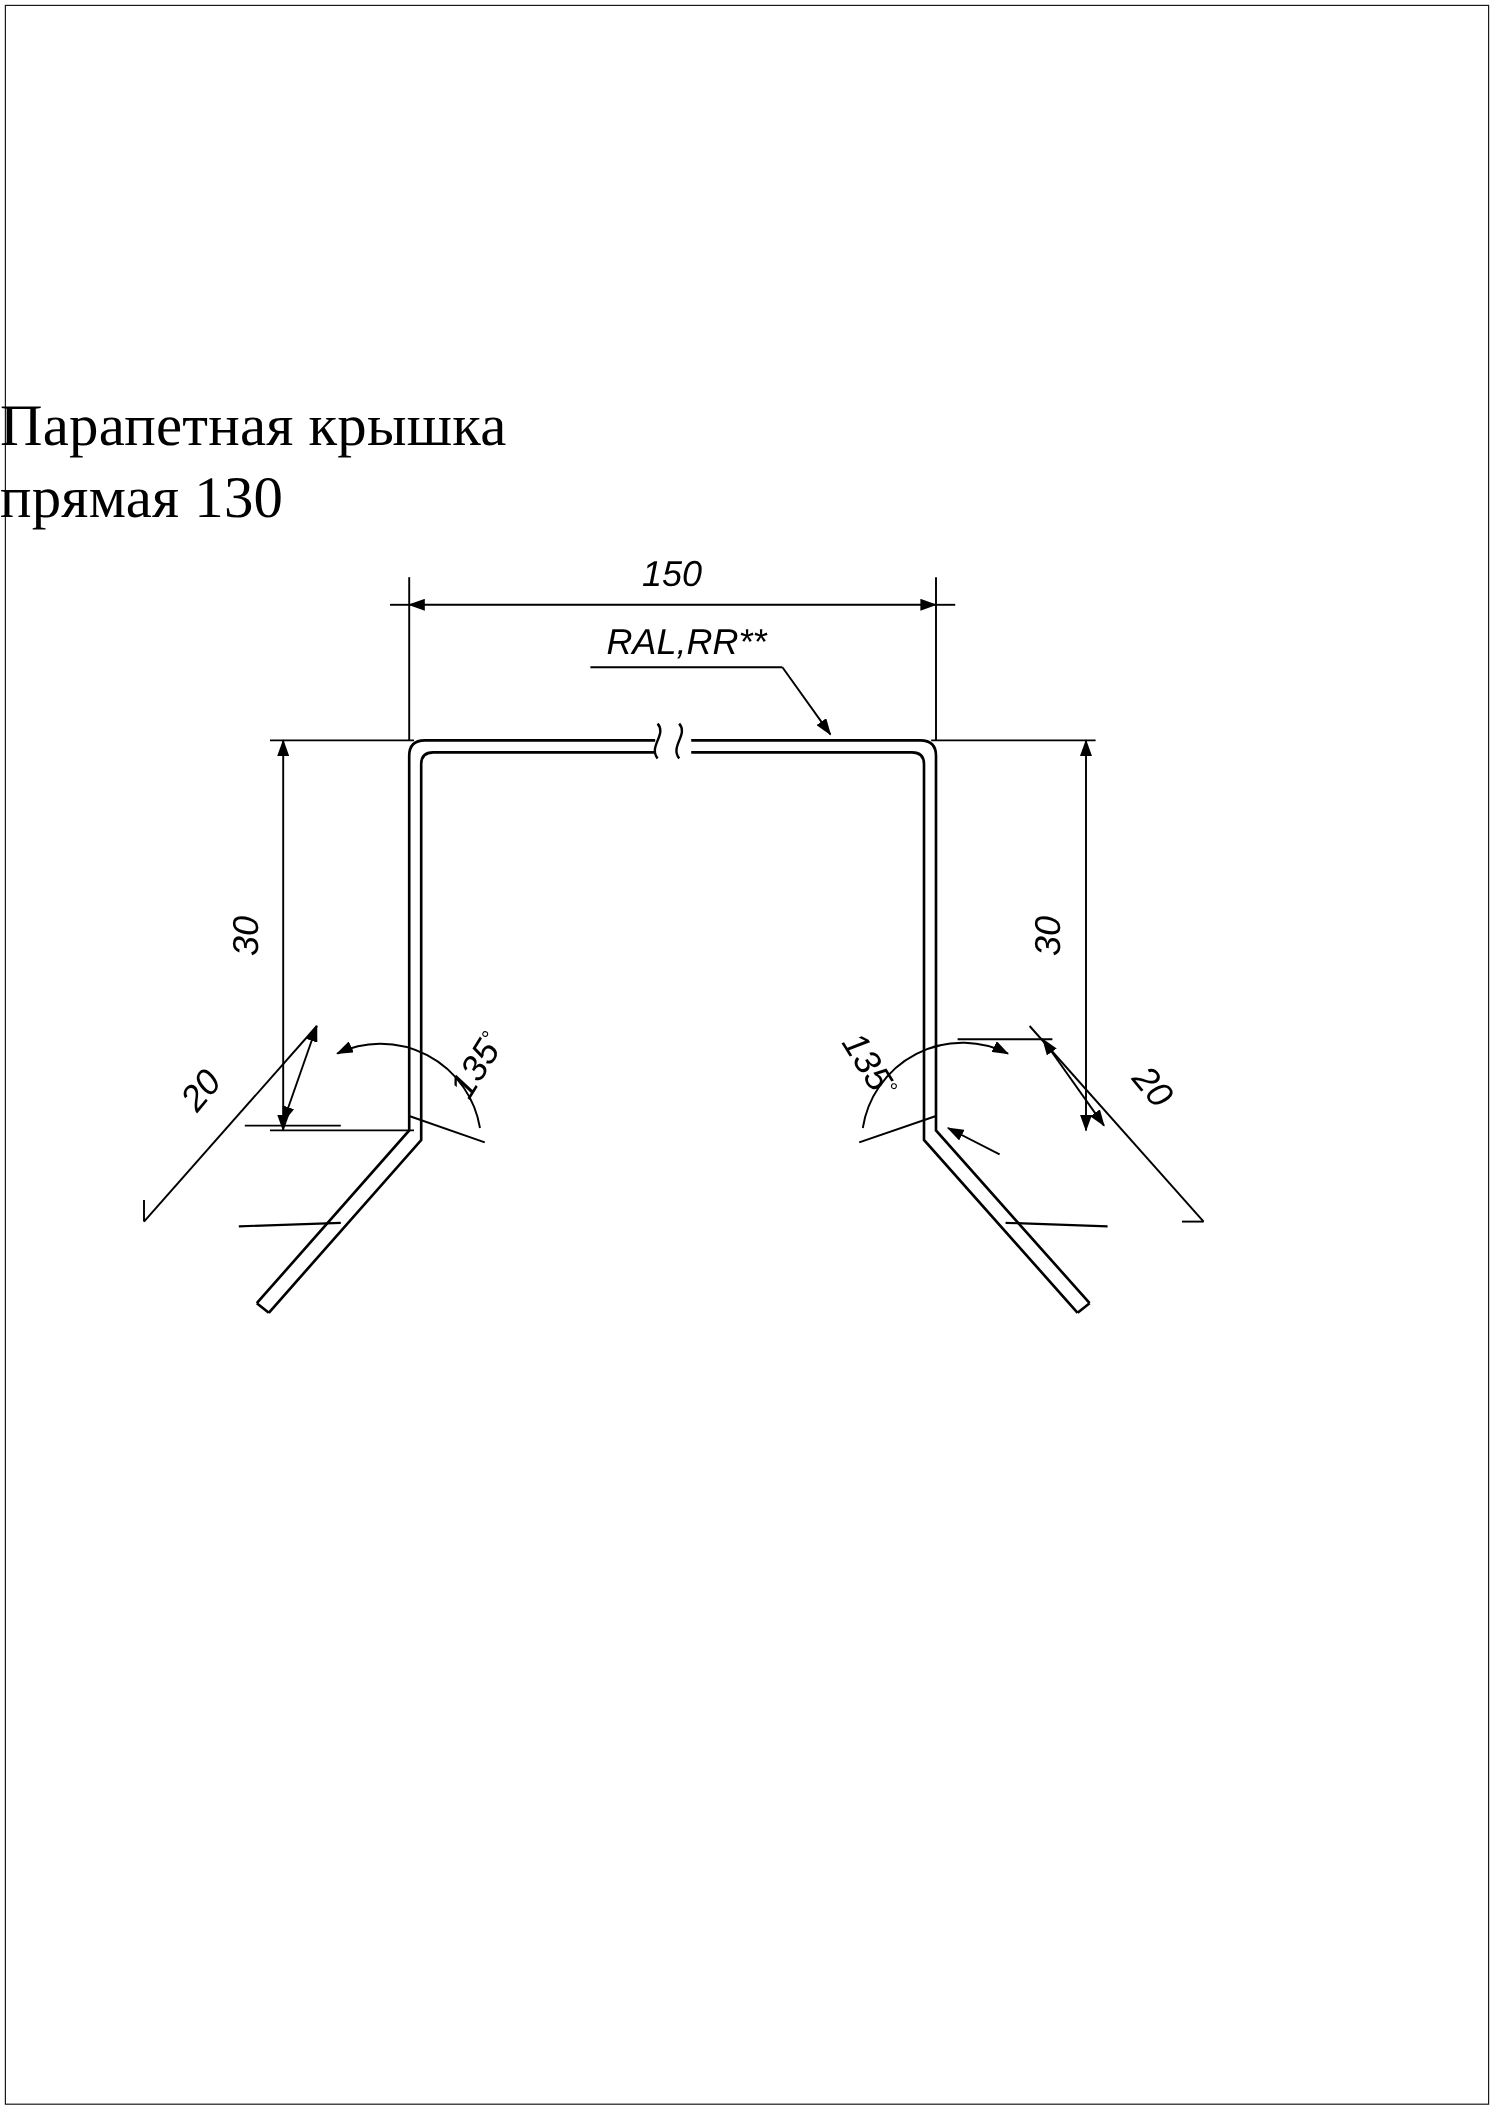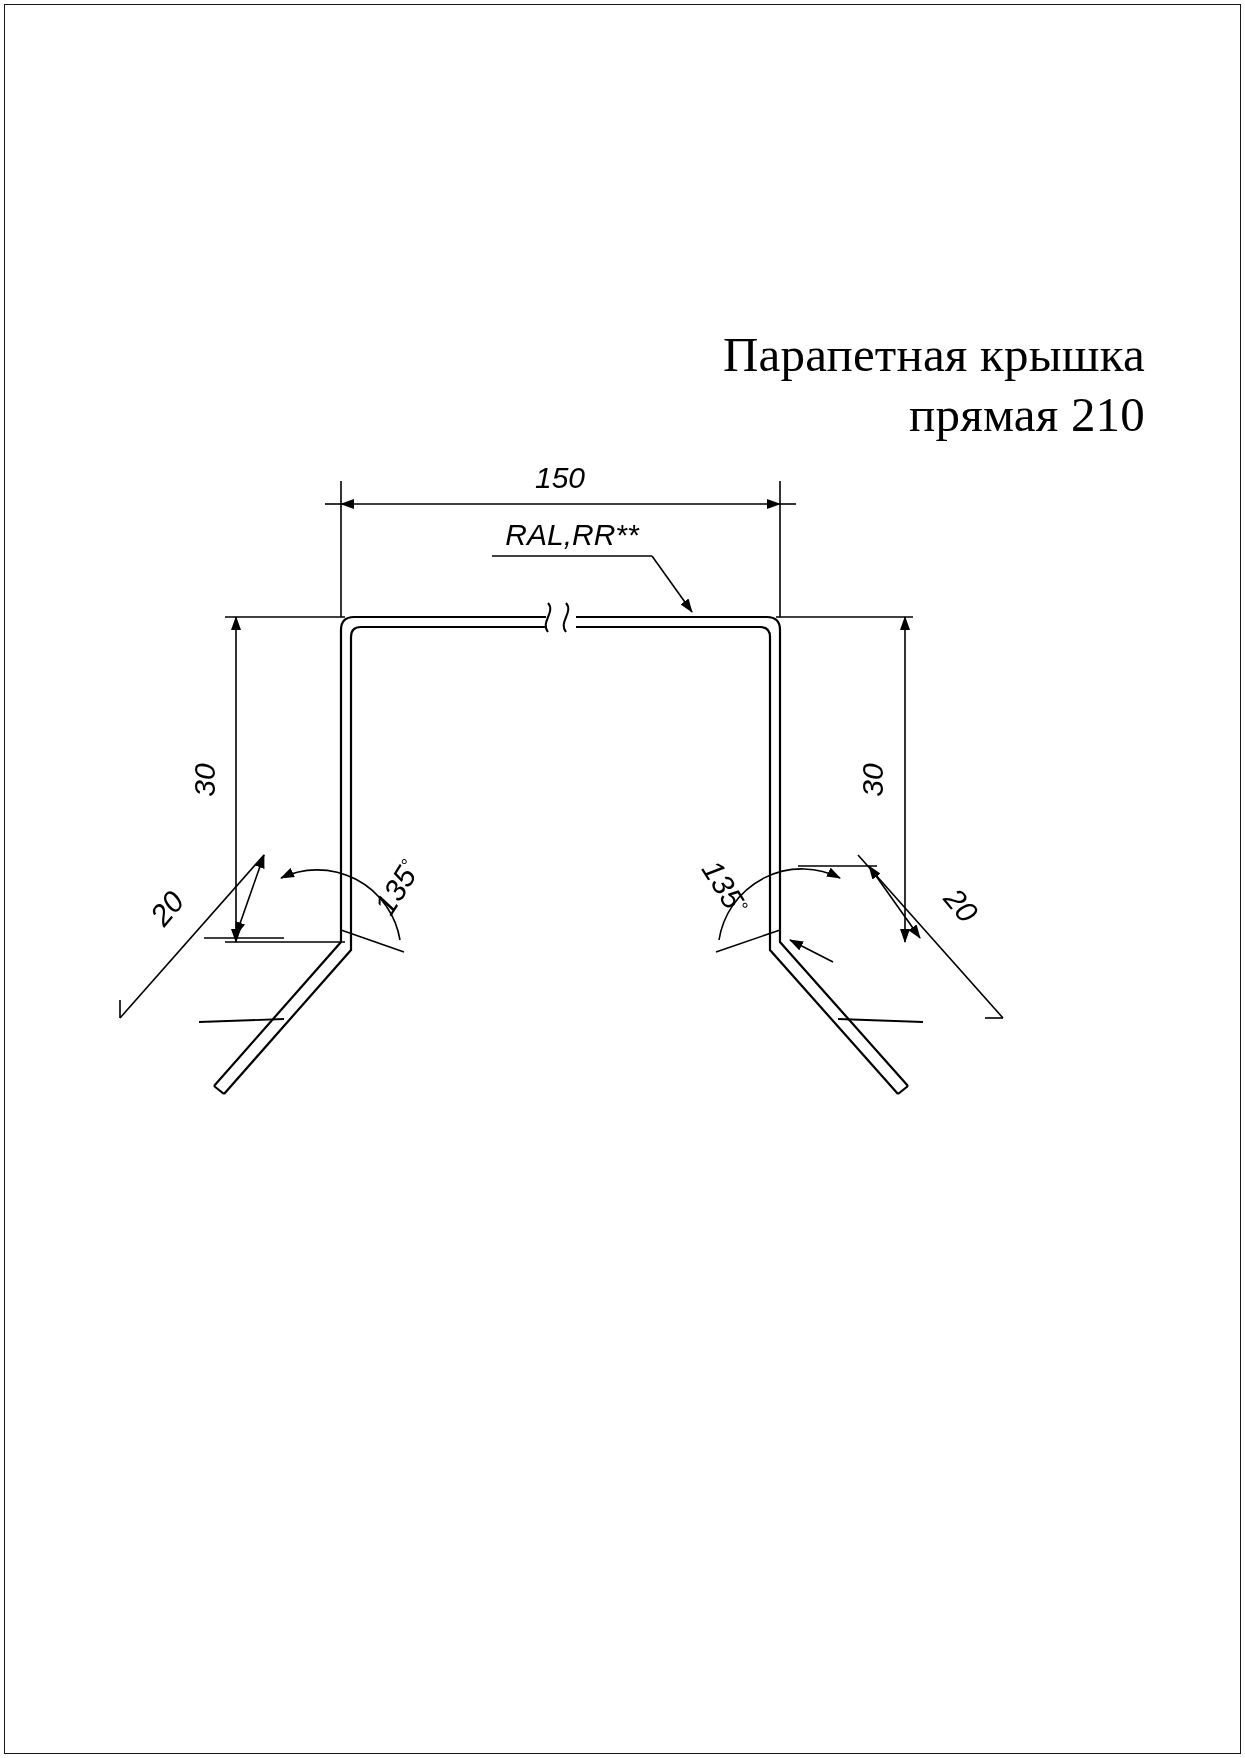--- a/index.html
+++ b/index.html
@@ -26,21 +26,21 @@
     height: 1750px;
     border: 1px solid #1a1a1a;
     box-sizing: border-box;
     pointer-events: none;
   }
   .title-block {
     position: absolute;
     left: 0;
     top: 325px;
     width: 1145px;
-    text-align: right;
+    text-align: left;
     font-family: "Liberation Serif", serif;
     font-size: 49px;
     line-height: 1.22;
     color: #000000;
     letter-spacing: 0.2px;
   }
   .title-line {
     display: block;
   }
   #drawing {
@@ -62,21 +62,21 @@
 </style>
 </head>
 <body>
 
 <div id="page">
 
   <div id="page-border"></div>
 
   <div class="title-block">
     <span class="title-line">Парапетная крышка</span>
-    <span class="title-line">прямая 210</span>
+    <span class="title-line">прямая 130</span>
   </div>
 
   <svg id="drawing" viewBox="0 0 1245 1758">
 
     <defs>
       <marker id="arrHead" markerWidth="14" markerHeight="10" refX="13" refY="5" orient="auto" markerUnits="userSpaceOnUse">
         <path d="M0,0 L14,5 L0,10 z" fill="#000000"></path>
       </marker>
       <marker id="arrHeadStart" markerWidth="14" markerHeight="10" refX="1" refY="5" orient="auto" markerUnits="userSpaceOnUse">
         <path d="M14,0 L0,5 L14,10 z" fill="#000000"></path>

